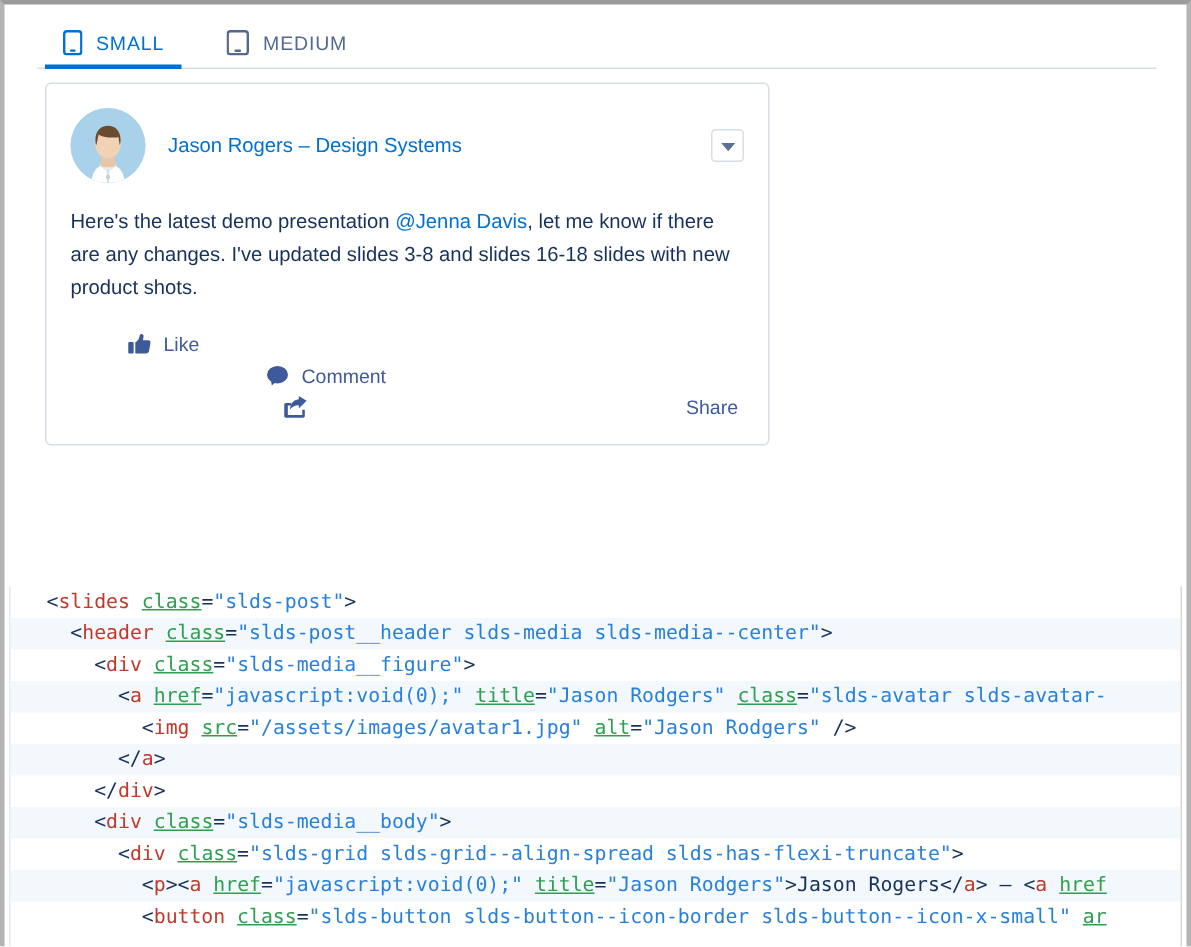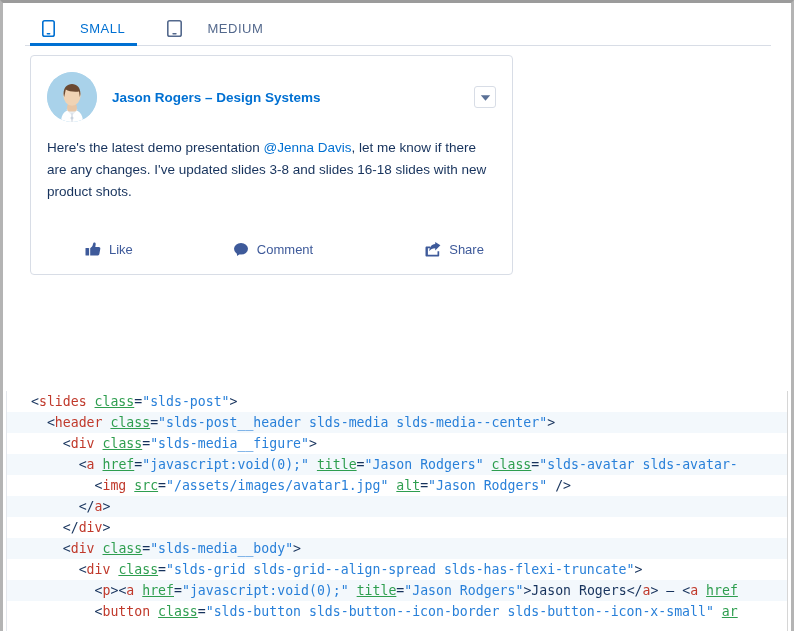--- a/index.html
+++ b/index.html
@@ -39,21 +39,21 @@
     left: 22px;
     right: 20px;
     bottom: 0;
     height: 1px;
     background: #d8dde6;
   }
   .tab {
     position: relative;
     display: flex;
     align-items: center;
-    gap: 25px;
+    gap: 9px;
     padding: 0 12px 9px 12px;
     font-size: 13px;
     letter-spacing: 0.55px;
     color: #54698d;
     cursor: pointer;
     user-select: none;
     background: transparent;
     border: 0;
     font-family: "Liberation Sans", sans-serif;
   }
@@ -77,21 +77,20 @@
     width: 483px;
     box-sizing: border-box;
     border: 1px solid #d8dde6;
     border-radius: 4px;
     background: #fff;
     padding: 16px 16px 14px 16px;
   }
   .post-header {
     display: flex;
     align-items: center;
-    font-weight: bold;
   }
   .avatar {
     width: 50px;
     height: 50px;
     border-radius: 50%;
     overflow: hidden;
     flex: 0 0 auto;
     background: #a9d2ea;
   }
   .avatar svg { display: block; }
@@ -137,23 +136,24 @@
     color: #0070d2;
     text-decoration: none;
   }
   .post-stats {
     margin-top: 15px;
     font-size: 12.5px;
     color: #54698d;
   }
   .post-stats .dot { padding: 0 5px; }
   .post-actions {
-    margin-top: 36px;
+    margin-top: 16px;
     display: flex;
     padding-left: 34px;
+    flex-direction: column;
   }
   .action-btn {
     display: flex;
     align-items: center;
     gap: 8px;
     background: transparent;
     border: 0;
     padding: 3px 4px;
     font-size: 13px;
     color: #3e5a9a;

